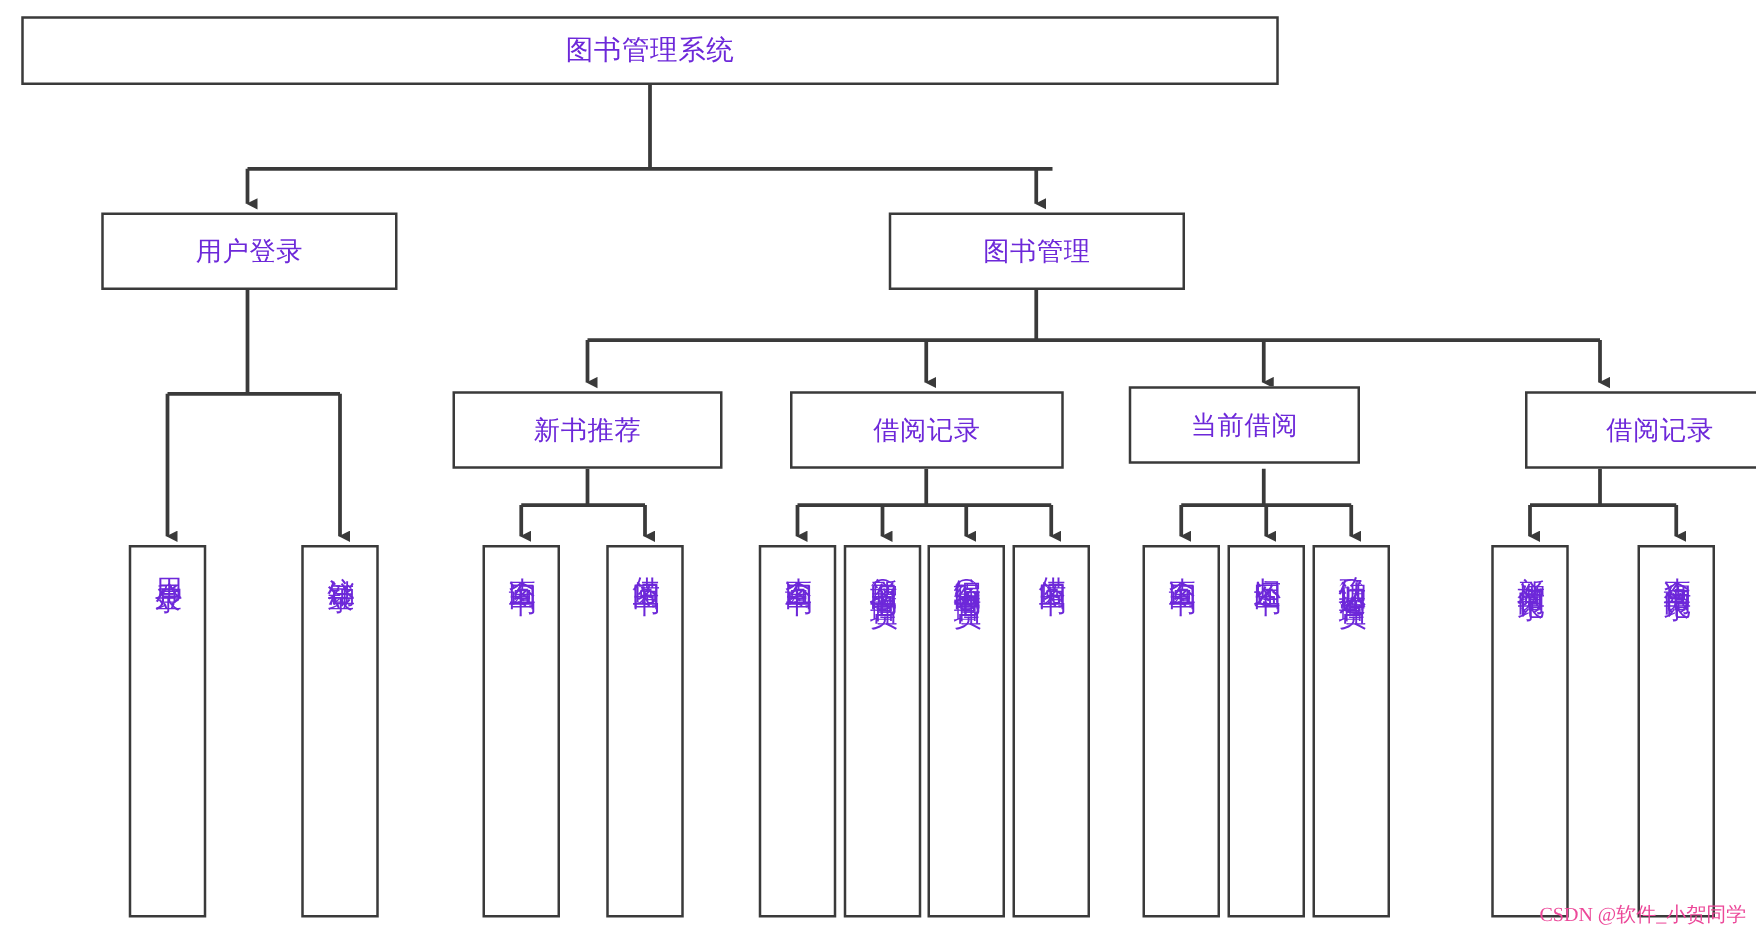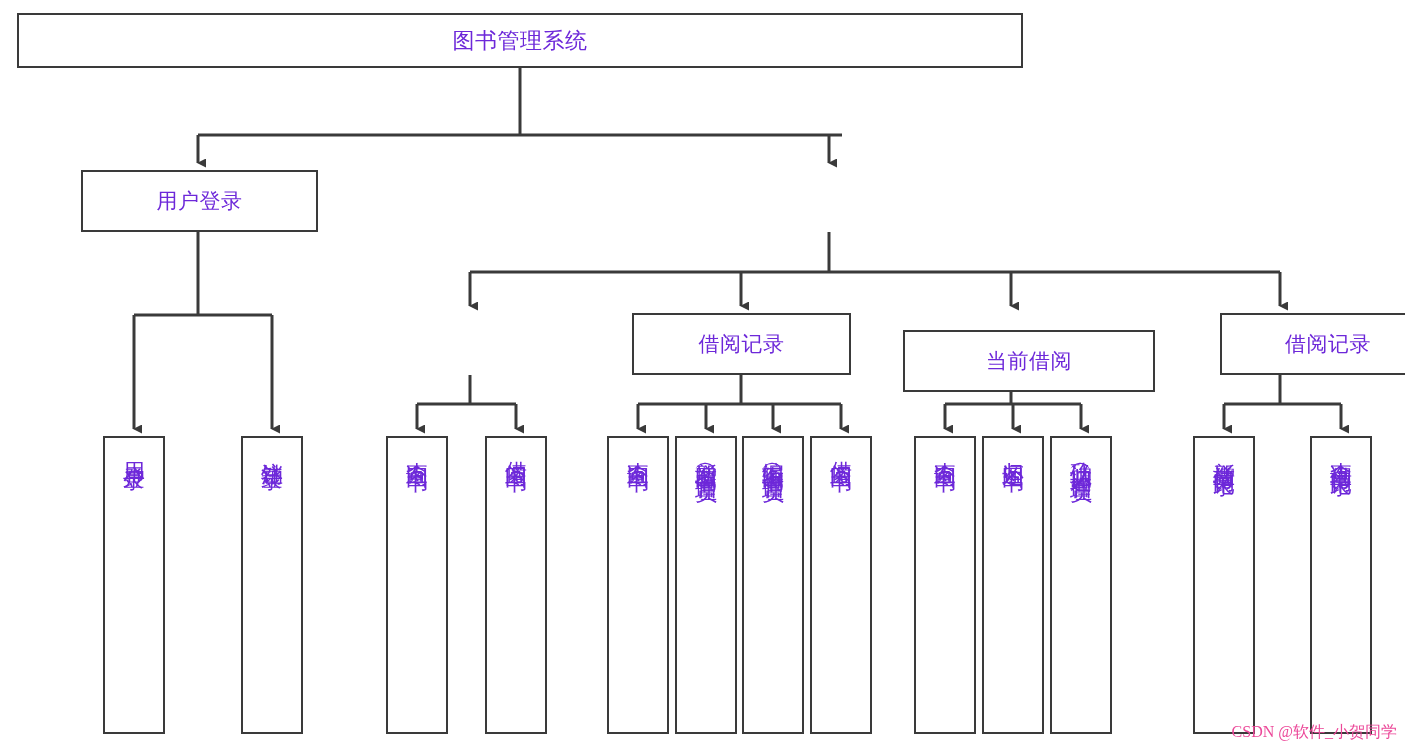--- a/index.html
+++ b/index.html
@@ -139,25 +139,31 @@
     </g>
   </svg>
 
   <div class="node-box root horizontal" style="left:17px; top:13px; width:1006px; height:55px;">
     <span class="node-label">图书管理系统</span>
   </div>
 
   <div class="node-box horizontal" style="left:81px; top:170px; width:237px; height:62px;">
     <span class="node-label">用户登录</span>
   </div>
-
+  <div class="node-box horizontal" style="left:711px; top:170px; width:237px; height:62px;">
+    <span class="node-label">图书管理</span>
+  </div>
+
+  <div class="node-box horizontal" style="left:362px; top:313px; width:216px; height:62px;">
+    <span class="node-label">新书推荐</span>
+  </div>
   <div class="node-box horizontal" style="left:632px; top:313px; width:219px; height:62px;">
     <span class="node-label">借阅记录</span>
   </div>
-  <div class="node-box horizontal" style="left:903px; top:330px; width:252px; height:62px;">
+  <div class="node-box horizontal" style="left:903px; top:309px; width:185px; height:62px;">
     <span class="node-label">当前借阅</span>
   </div>
   <div class="node-box horizontal" style="left:1172px; top:313px; width:216px; height:62px;margin-left:48px;">
     <span class="node-label">借阅记录</span>
   </div>
 
   <div class="node-box vertical" style="left:103px; top:436px; width:62px; height:298px;">
     <span class="node-label">用户登录</span>
   </div>
   <div class="node-box vertical" style="left:241px; top:436px; width:62px; height:298px;">

